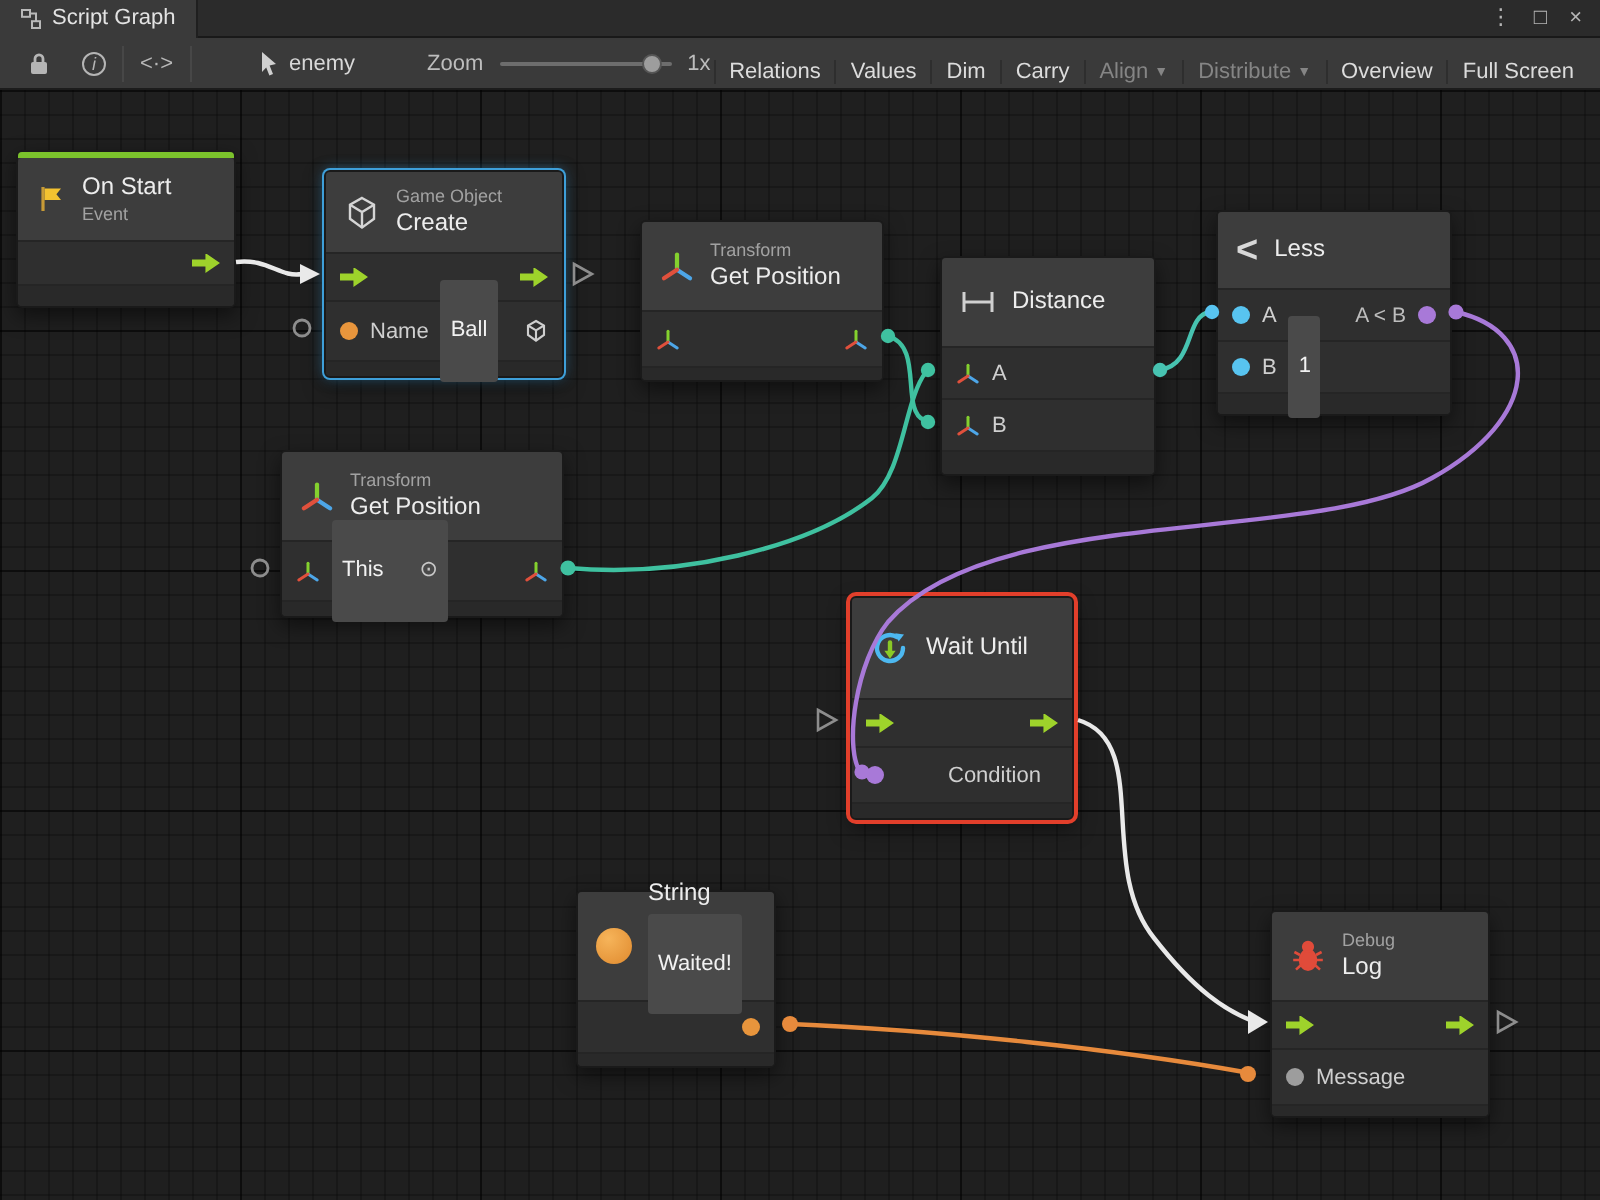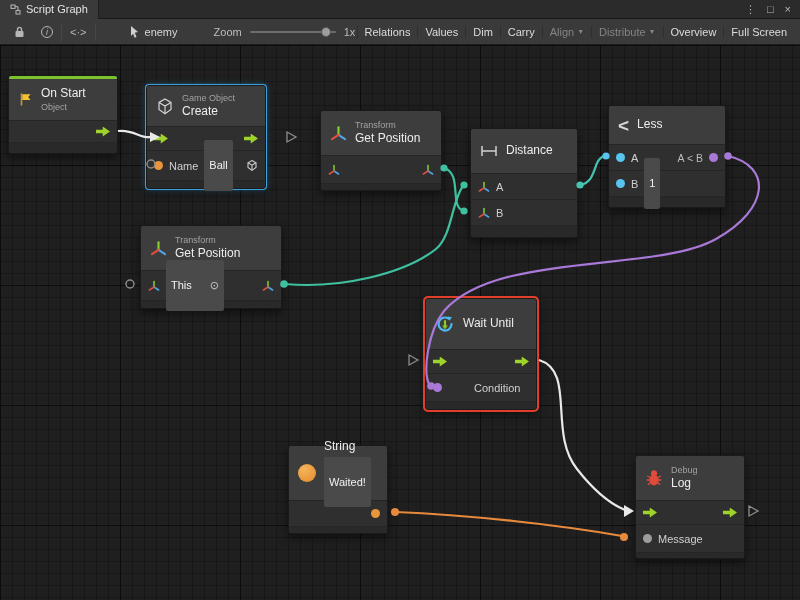--- a/index.html
+++ b/index.html
@@ -14,21 +14,21 @@
 
   
   .toolbar { height:26px; background:#3a3a3a; border-bottom:1px solid #1c1c1c; display:flex; align-items:center; font-size:11px; color:#cfcfcf; padding:0 6px; }
   .ticon { display:flex; align-items:center; justify-content:center; padding:0 8px; height:26px; }
   .tsep { width:1px; height:18px; background:#2a2a2a; border-right:1px solid #474747; }
   .info-circ { width:12px; height:12px; border:1px solid #b5b5b5; border-radius:50%; font-size:9px; color:#b5b5b5; display:flex; align-items:center; justify-content:center; font-style:italic; }
   .crumb { display:flex; align-items:center; gap:5px; margin-left:34px; color:#d8d8d8; }
   .zoomgrp { display:flex; align-items:center; gap:8px; margin-left:36px; color:#bdbdbd; }
   .ztrack { position:relative; width:86px; height:2px; background:#6d6d6d; border-radius:1px; }
   .zhandle { position:absolute; right:5px; top:-4px; width:10px; height:10px; border-radius:50%; background:#9d9d9d; border:1px solid #565656; }
-  .tbtns { margin-left:auto; display:flex; height:21px; align-items:center; }
+  .tbtns { margin-left:auto; display:flex; height:21px; align-items:flex-end; }
   .tbtn { display:flex; align-items:center; gap:3px; padding:0 7px; border-left:1px solid #2e2e2e; color:#dcdcdc; cursor:default; white-space:nowrap; }
   .tbtn.dim { color:#858585; }
   .tbtn .dd { font-size:7px; color:inherit; }
 
   
   .canvas { position:relative; width:800px; height:555px;
     background-color:#1f1f1f;
     background-image:
       linear-gradient(rgba(0,0,0,0.45) 1px, transparent 1px),
       linear-gradient(90deg, rgba(0,0,0,0.45) 1px, transparent 1px),
@@ -141,30 +141,30 @@
 
     <div class="node" style="left:8px;top:30px;width:110px;">
       <div class="evt-strip"></div>
       <div class="nhead" style="height:41px;">
         <svg width="15" height="15" viewBox="0 0 15 15">
             <path d="M3.5 1.5v12" stroke="#c79a36" stroke-width="1.6"></path>
             <path d="M4.3 2.2h8.2l-2.3 2.9 2.3 2.9H4.3z" fill="#f4c230"></path>
           </svg>
         <div>
           <div class="ntitle">On Start</div>
-          <div class="ncat">Object</div>
+          <div class="ncat">Event</div>
         </div>
       </div>
       <div class="nrow" style="height:22px;justify-content:flex-end;">
         <span class="parrow"></span>
       </div>
       <div class="nfoot" style="height:11px;"></div>
     </div>
 
-    <div class="node sel-blue" style="left:146px;top:40px;width:120px;">
+    <div class="node sel-blue" style="left:162px;top:40px;width:120px;">
       <div class="nhead" style="height:40px;">
         <svg width="18" height="19" viewBox="0 0 18 19" fill="none" stroke="#d5d5d5" stroke-width="1.2">
             <path d="M9 2l6 3.4v7L9 16.8 3 12.4v-7z"></path>
             <path d="M3 5.4L9 9l6-3.6M9 9v7.8"></path>
           </svg>
         <div>
           <div class="ncat">Game Object</div>
           <div class="ntitle">Create</div>
         </div>
       </div>

